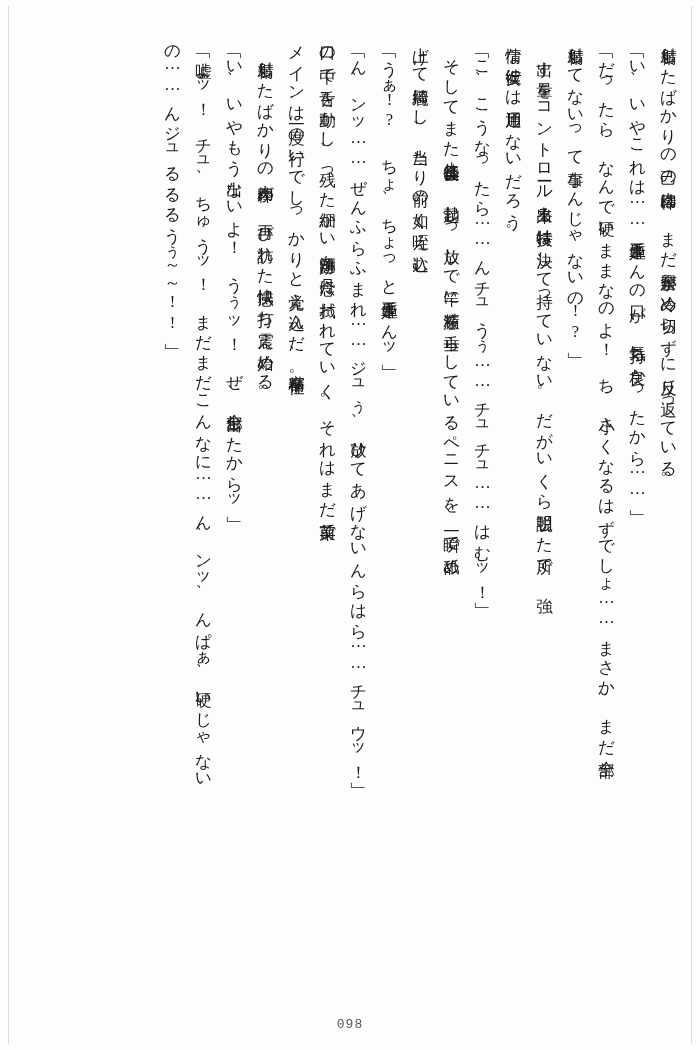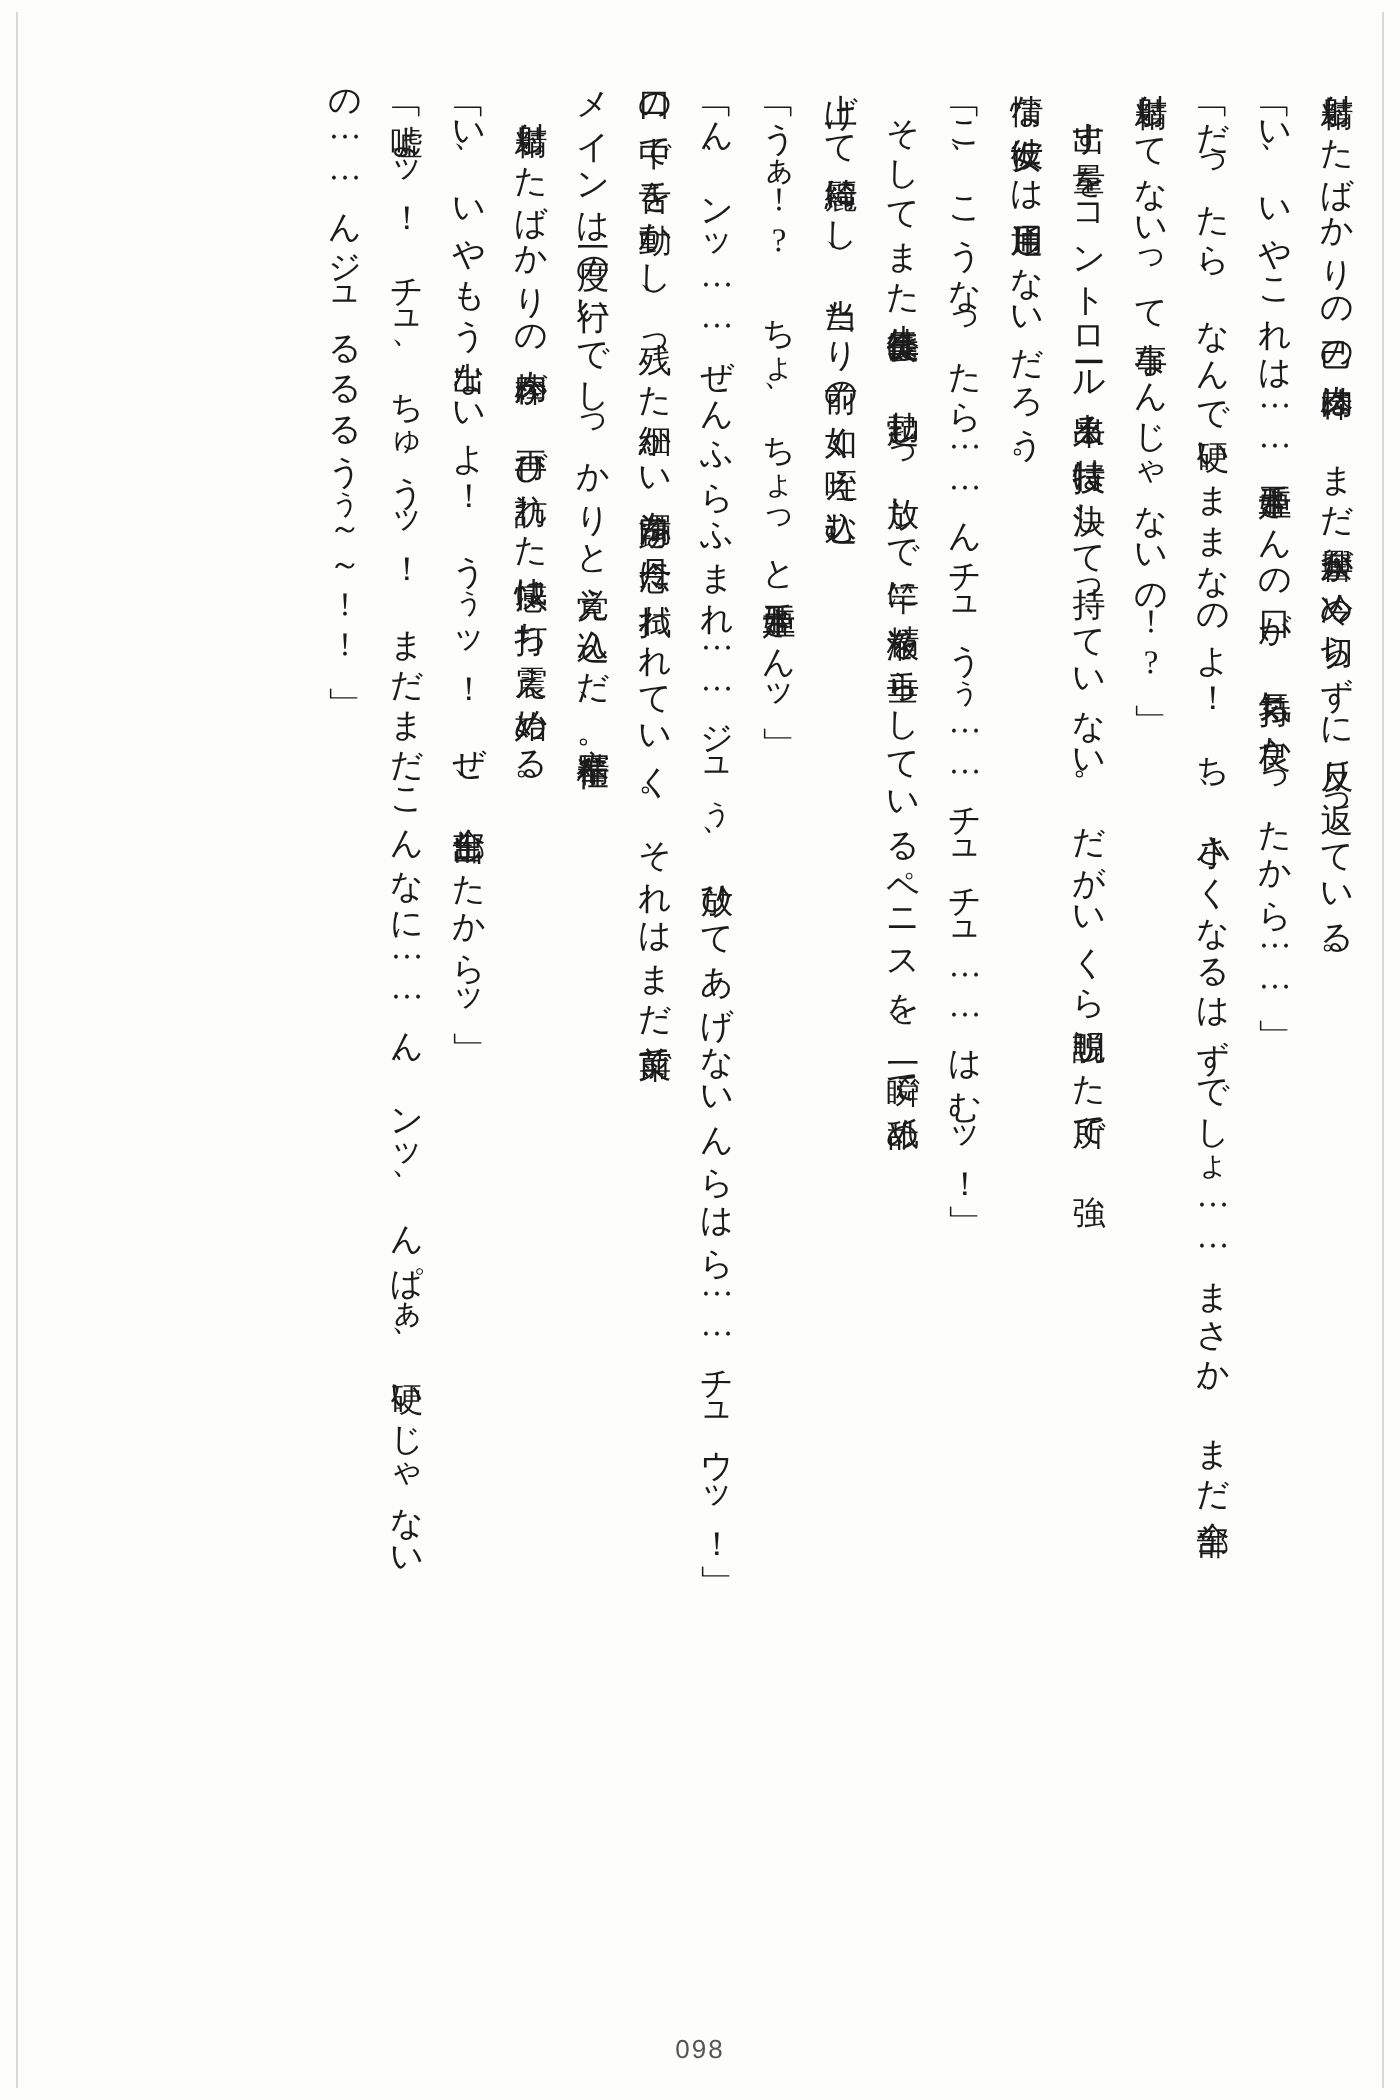--- a/index.html
+++ b/index.html
@@ -73,21 +73,21 @@
     padding-top: 14px;
     box-sizing: border-box;
   }
 
   #page-number {
     position: absolute;
     left: 0;
     right: 0;
     bottom: 18px;
     text-align: center;
-    font-family: Liberation Sans, sans-serif;
+    font-family: Liberation Mono, monospace;
     font-size: 13px;
     letter-spacing: 1px;
     color: #555;
   }
 </style>
 </head>
 <body>
 
 <div id="page">
 

